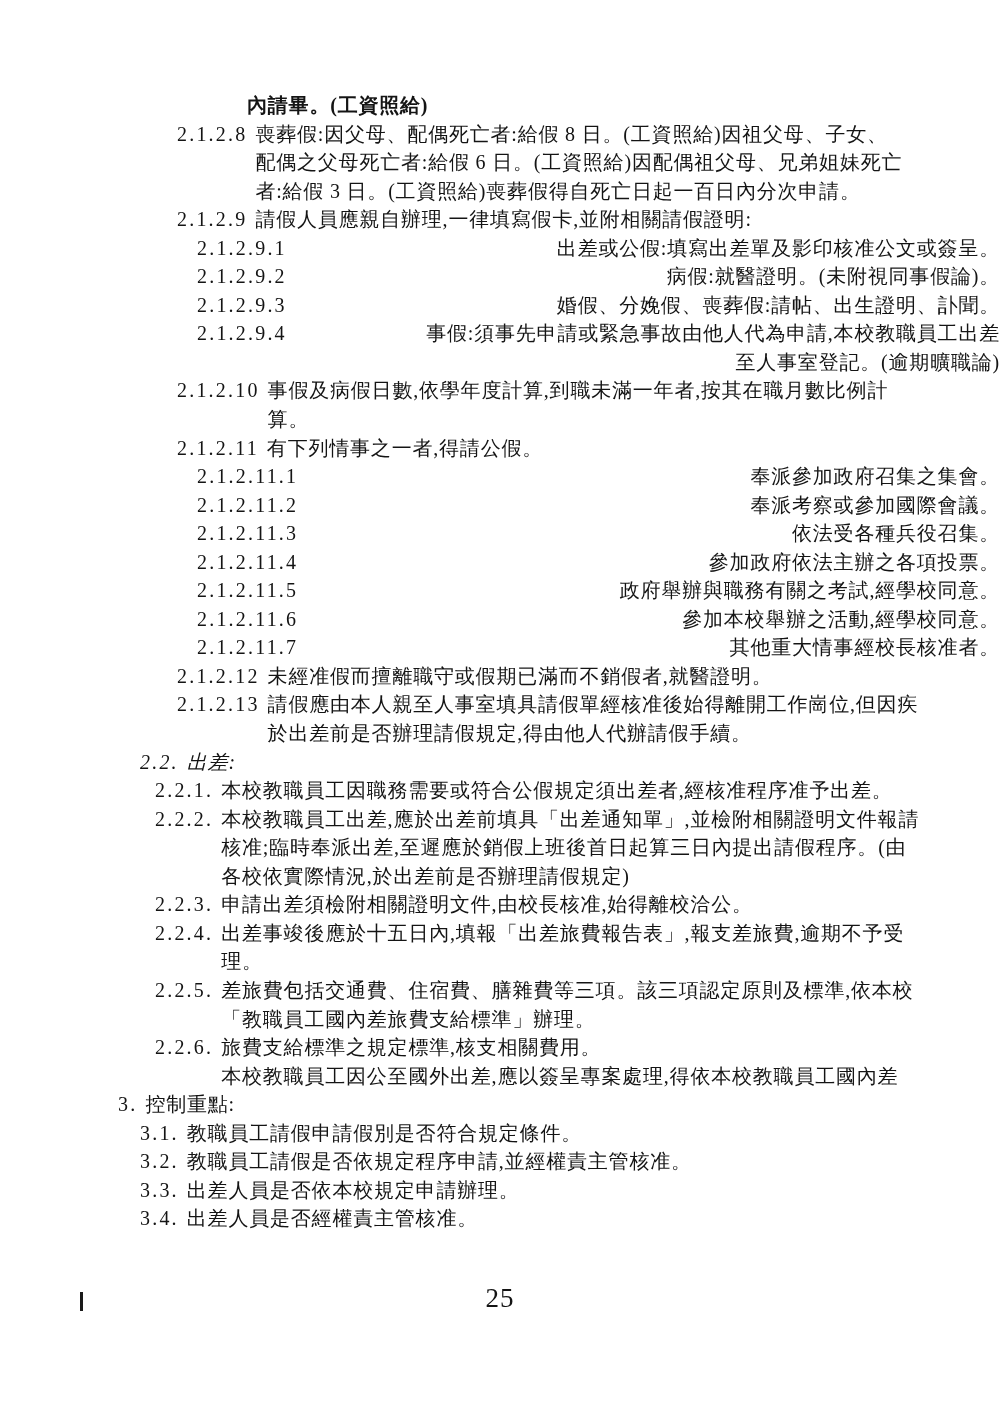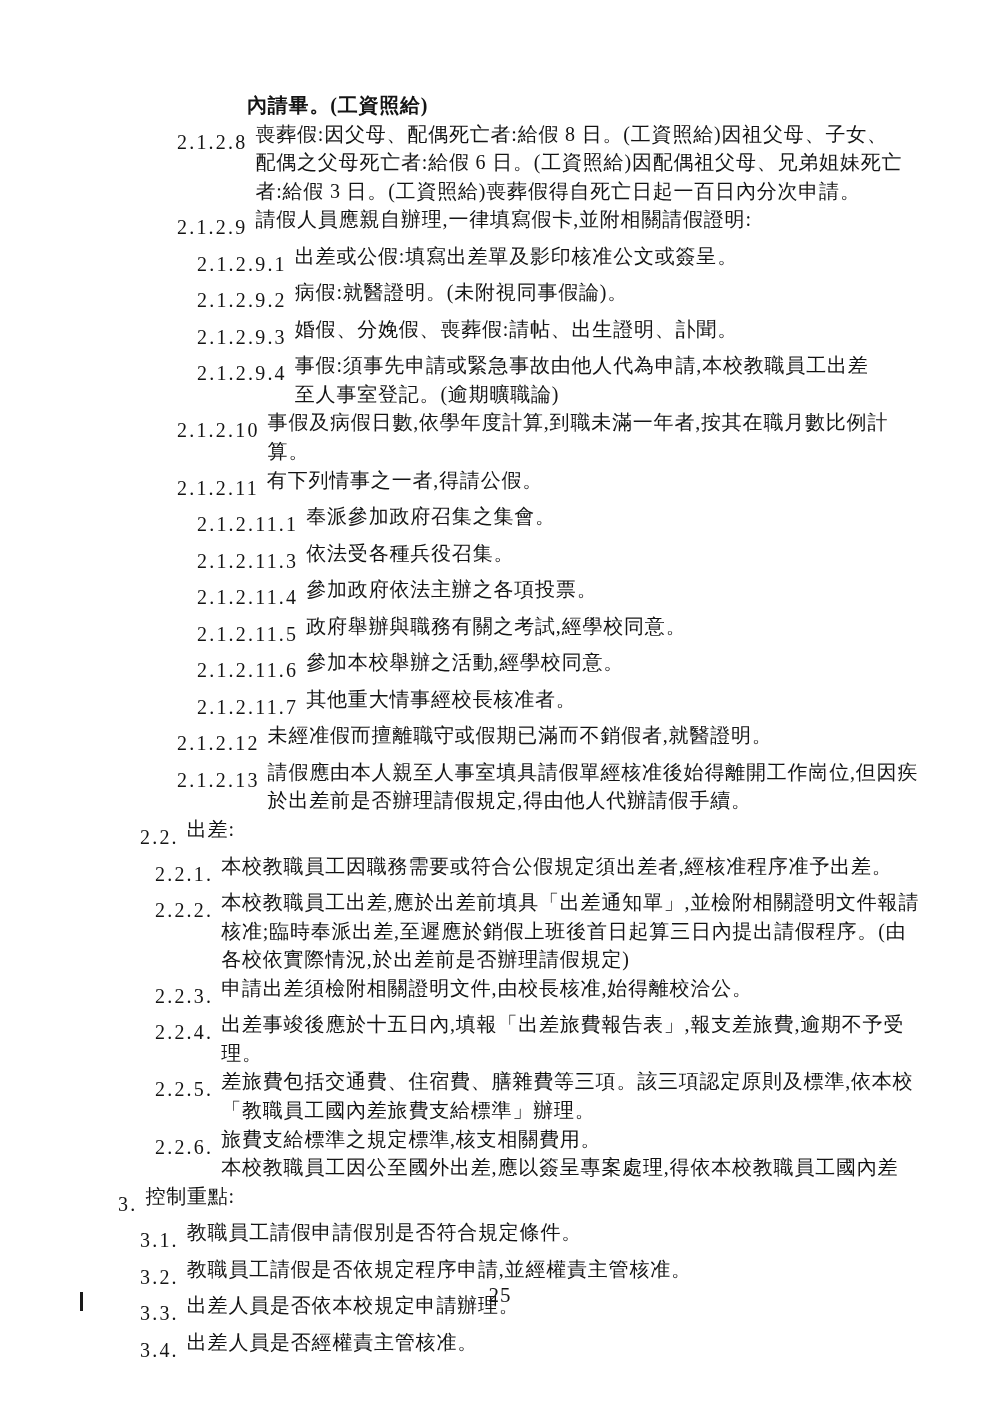--- a/index.html
+++ b/index.html
@@ -35,41 +35,40 @@
   }
   .item {
     display: flex;
     align-items: flex-start;
   }
   .num {
     flex: none;
     letter-spacing: 2.2px;
     margin-right: 8px;
     white-space: nowrap;
-    margin-top: 8px;
   }
   .body {
     flex: 1 1 auto;
     min-width: 0;
   }
   .line { display: block; }
   
   .ind-l1  { margin-left: 118px; }
   .ind-l1b { margin-left: 140px; }
-  .ind-l2  { margin-left: 140px; }
+  .ind-l2  { margin-left: 140px; font-style: italic; }
   .ind-l2b { margin-left: 155px; }
   .ind-l3  { margin-left: 177px; }
-  .ind-l4  { margin-left: 197px; }
+  .ind-l4  { margin-left: 197px; text-align: right; }
   .page-number {
     position: absolute;
     top: 1283px;
     left: 0;
     width: 100%;
     text-align: center;
-    font-size: 21px;
+    font-size: 27px;
     letter-spacing: 1px;
   }
   .revision-bar {
     position: absolute;
     left: 80px;
     top: 1292px;
     width: 2.5px;
     height: 19px;
     background: #1a1a1a;
   }
@@ -133,20 +132,26 @@
             <div class="line">有下列情事之一者,得請公假。</div>
           </div>
         </div>
         <div class="item ind-l4">
           <span class="num">2.1.2.11.1</span>
           <div class="body">
             <div class="line">奉派參加政府召集之集會。</div>
           </div>
         </div>
         <div class="item ind-l4">
+          <span class="num">2.1.2.11.2</span>
+          <div class="body">
+            <div class="line">奉派考察或參加國際會議。</div>
+          </div>
+        </div>
+        <div class="item ind-l4">
           <span class="num">2.1.2.11.3</span>
           <div class="body">
             <div class="line">依法受各種兵役召集。</div>
           </div>
         </div>
         <div class="item ind-l4">
           <span class="num">2.1.2.11.4</span>
           <div class="body">
             <div class="line">參加政府依法主辦之各項投票。</div>
           </div>

